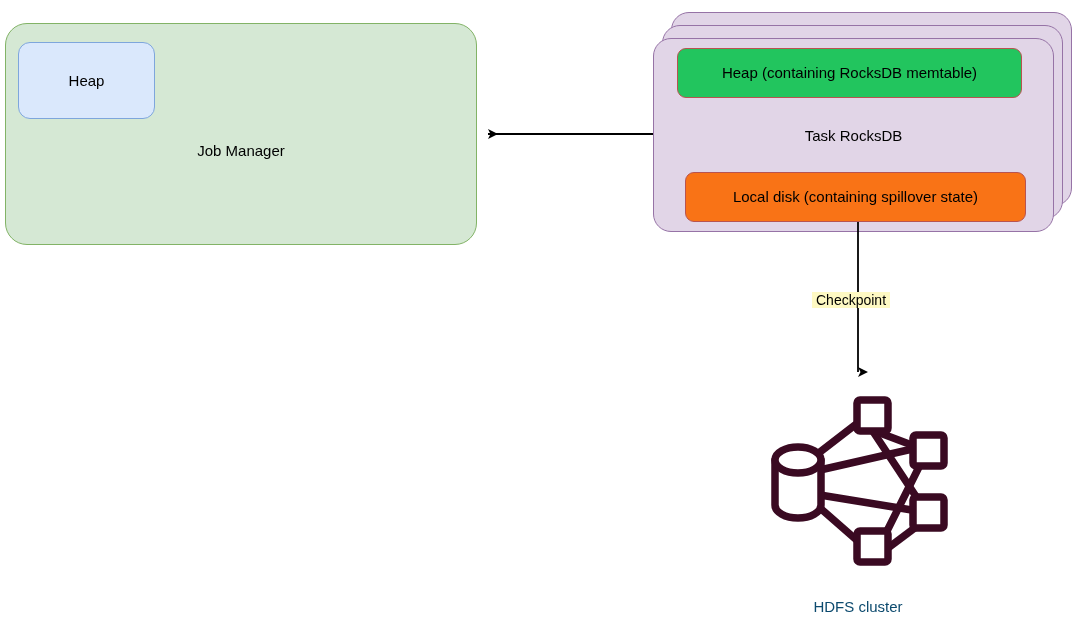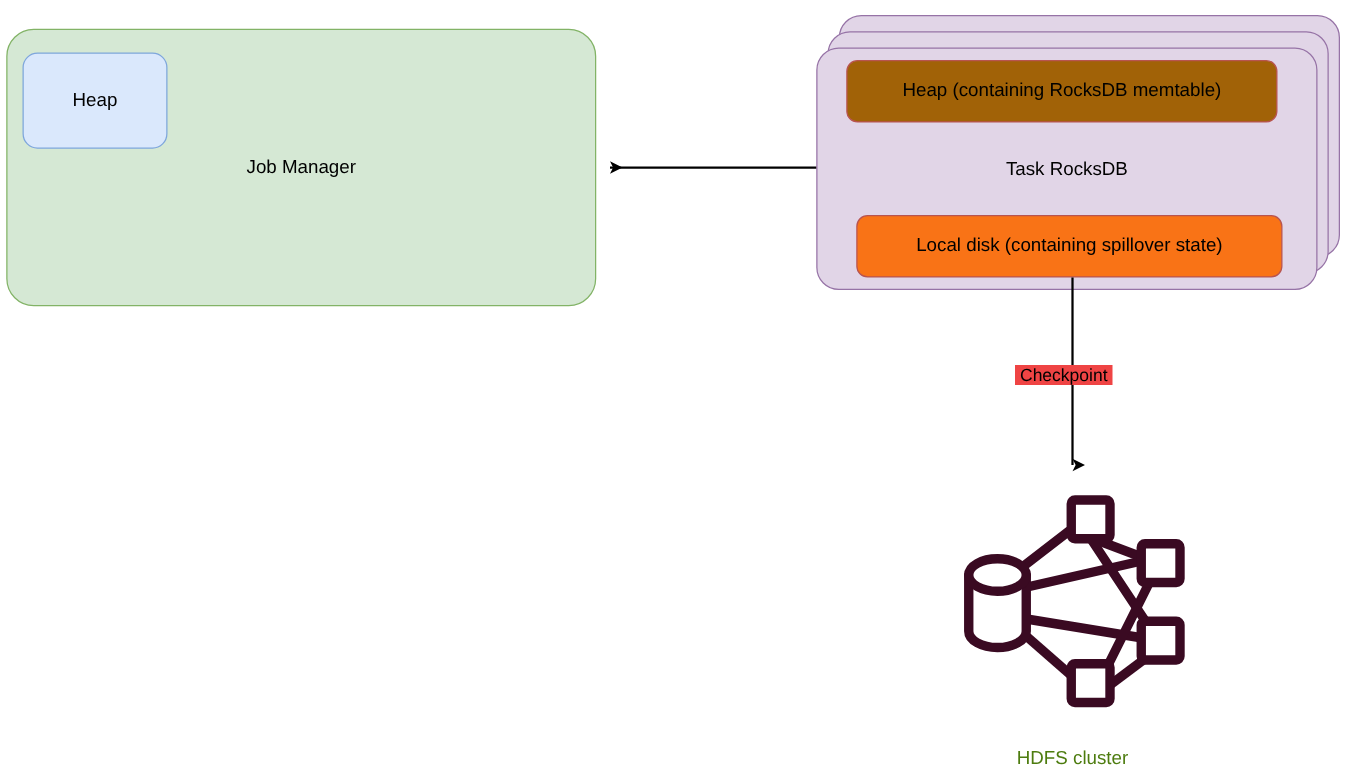--- a/index.html
+++ b/index.html
@@ -37,33 +37,33 @@
     top: 23px;
     width: 472px;
     height: 222px;
     background: #d5e8d4;
     border: 1.4px solid #82b366;
     border-radius: 22px;
   }
   .jobmanager-label {
     position: absolute;
     left: 0;
-    top: 0;
+    top: 17px;
     width: 100%;
     height: 100%;
     display: flex;
     align-items: center;
     justify-content: center;
     font-size: 15px;
   }
 
   .heap-box {
     left: 18px;
     top: 42px;
-    width: 116px;
+    width: 137px;
     height: 77px;
     background: #dae8fc;
     border: 1.4px solid #7ea6dc;
     border-radius: 12px;
     font-size: 15px;
   }
 
   
   .tm-card {
     position: absolute;
@@ -87,21 +87,21 @@
     justify-content: center;
     font-size: 15px;
     color: #000;
   }
 
   .tm-heap-box {
     left: 677px;
     top: 48px;
     width: 345px;
     height: 50px;
-    background: #a16207;
+    background: #22c55e;
     border: 1.8px solid #b85450;
     border-radius: 9px;
     font-size: 15px;
   }
 
   .tm-disk-box {
     left: 685px;
     top: 172px;
     width: 341px;
     height: 50px;
@@ -109,37 +109,37 @@
     border: 1.8px solid #b85450;
     border-radius: 9px;
     font-size: 15px;
   }
 
   
   .edge-label {
     position: absolute;
     font-size: 14px;
     color: #000;
-    background: #ef4444;
+    background: #fef9c3;
     padding: 0 4px;
     white-space: nowrap;
   }
   .checkpoint-label {
     left: 812px;
     top: 292px;
   }
 
   .hdfs-label {
     position: absolute;
     left: 758px;
     top: 598px;
     width: 200px;
     text-align: center;
     font-size: 15px;
-    color: #4d7c0f;
+    color: #0c4a6e;
   }
 
   svg.overlay {
     position: absolute;
     left: 0;
     top: 0;
     width: 1080px;
     height: 623px;
     pointer-events: none;
   }

